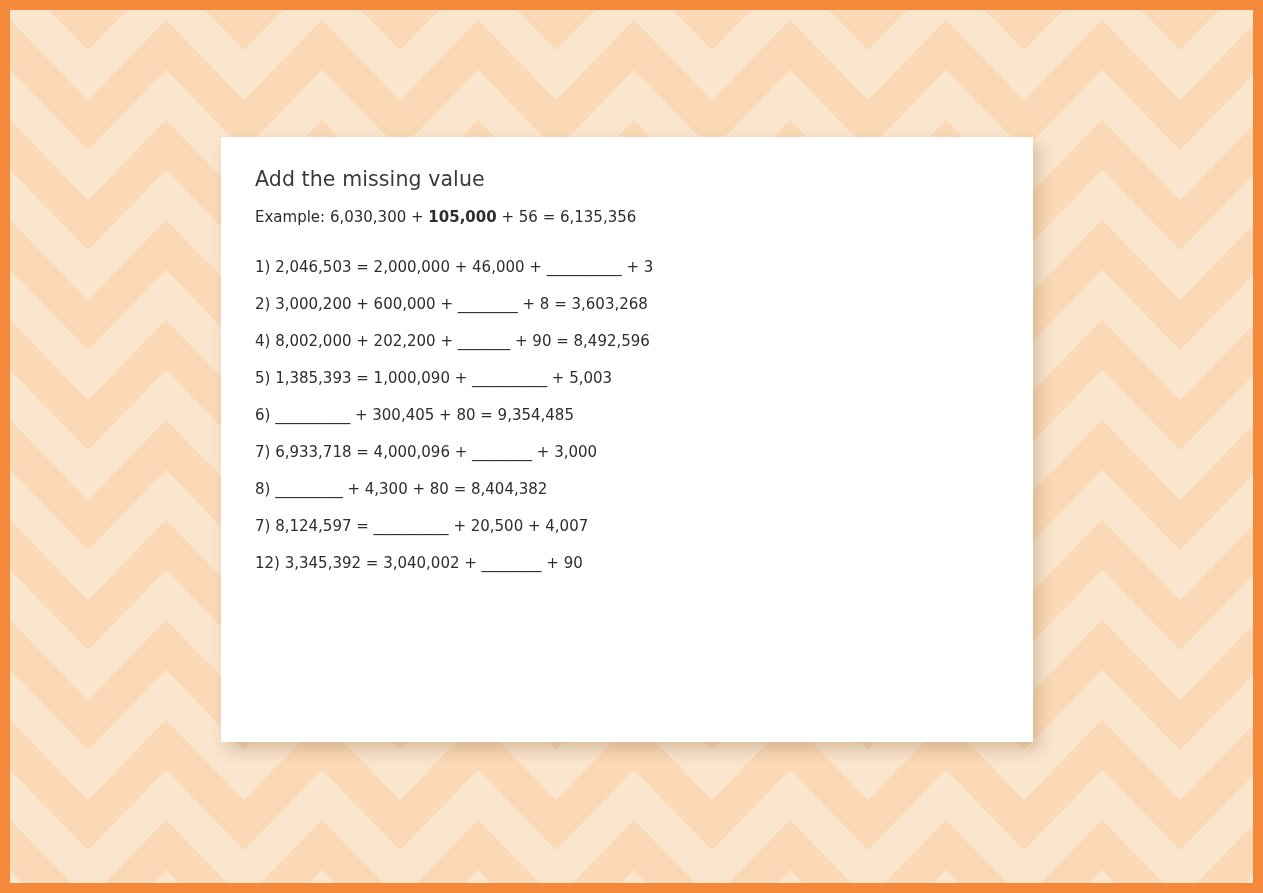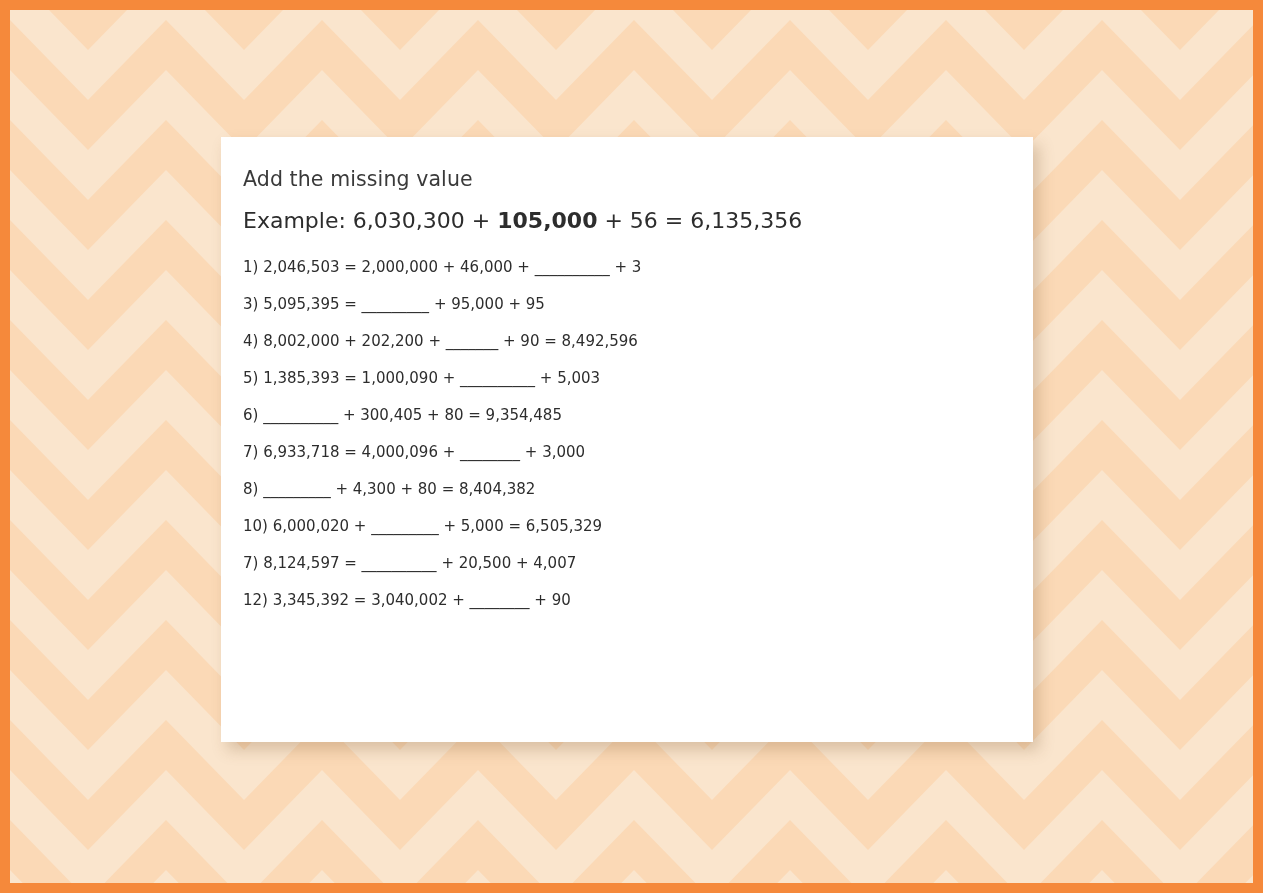--- a/index.html
+++ b/index.html
@@ -32,33 +32,33 @@
   .card {
     position: absolute;
     left: 211px;
     top: 127px;
     width: 812px;
     height: 605px;
     background: #ffffff;
     box-shadow: 6px 8px 14px rgba(120, 80, 40, 0.25);
   }
   .card-inner {
-    padding: 30px 34px 0 22px;
+    padding: 30px 34px 0 34px;
   }
   .title {
     font-size: 20.5px;
     color: #3a3a3a;
     letter-spacing: 0.1px;
     margin: 0 0 16px 0;
     line-height: 1.2;
   }
   .example {
-    font-size: 22px;
+    font-size: 15px;
     color: #2d2d2d;
-    margin: 0 0 26px 0;
+    margin: 0 0 34px 0;
     line-height: 1.2;
   }
   .example b {
     font-weight: bold;
   }
   .problem {
     font-size: 15px;
     color: #2d2d2d;
     line-height: 1.0;
     margin: 0 0 22px 0;
@@ -92,25 +92,24 @@
   <div class="card">
     <div class="card-inner">
 
       <p class="title">Add the missing value</p>
 
       <p class="example">
         <span>Example: 6,030,300 + </span><b>105,000</b><span> + 56 = 6,135,356</span>
       </p>
 
       <p class="problem">1) 2,046,503 = 2,000,000 + 46,000 + __________ + 3</p>
-      <p class="problem">3) 5,095,395 = _________ + 95,000 + 95</p>
+      <p class="problem">2) 3,000,200 + 600,000 + ________ + 8 = 3,603,268</p>
       <p class="problem">4) 8,002,000 + 202,200 + _______ + 90 = 8,492,596</p>
       <p class="problem">5) 1,385,393 = 1,000,090 + __________ + 5,003</p>
       <p class="problem">6) __________ + 300,405 + 80 = 9,354,485</p>
       <p class="problem">7) 6,933,718 = 4,000,096 + ________ + 3,000</p>
       <p class="problem">8) _________ + 4,300 + 80 = 8,404,382</p>
-      <p class="problem">10) 6,000,020 + _________ + 5,000 = 6,505,329</p>
       <p class="problem">7) 8,124,597 = __________ + 20,500 + 4,007</p>
       <p class="problem">12) 3,345,392 = 3,040,002 + ________ + 90</p>
 
     </div>
   </div>
 </div>
 
 </body></html>

